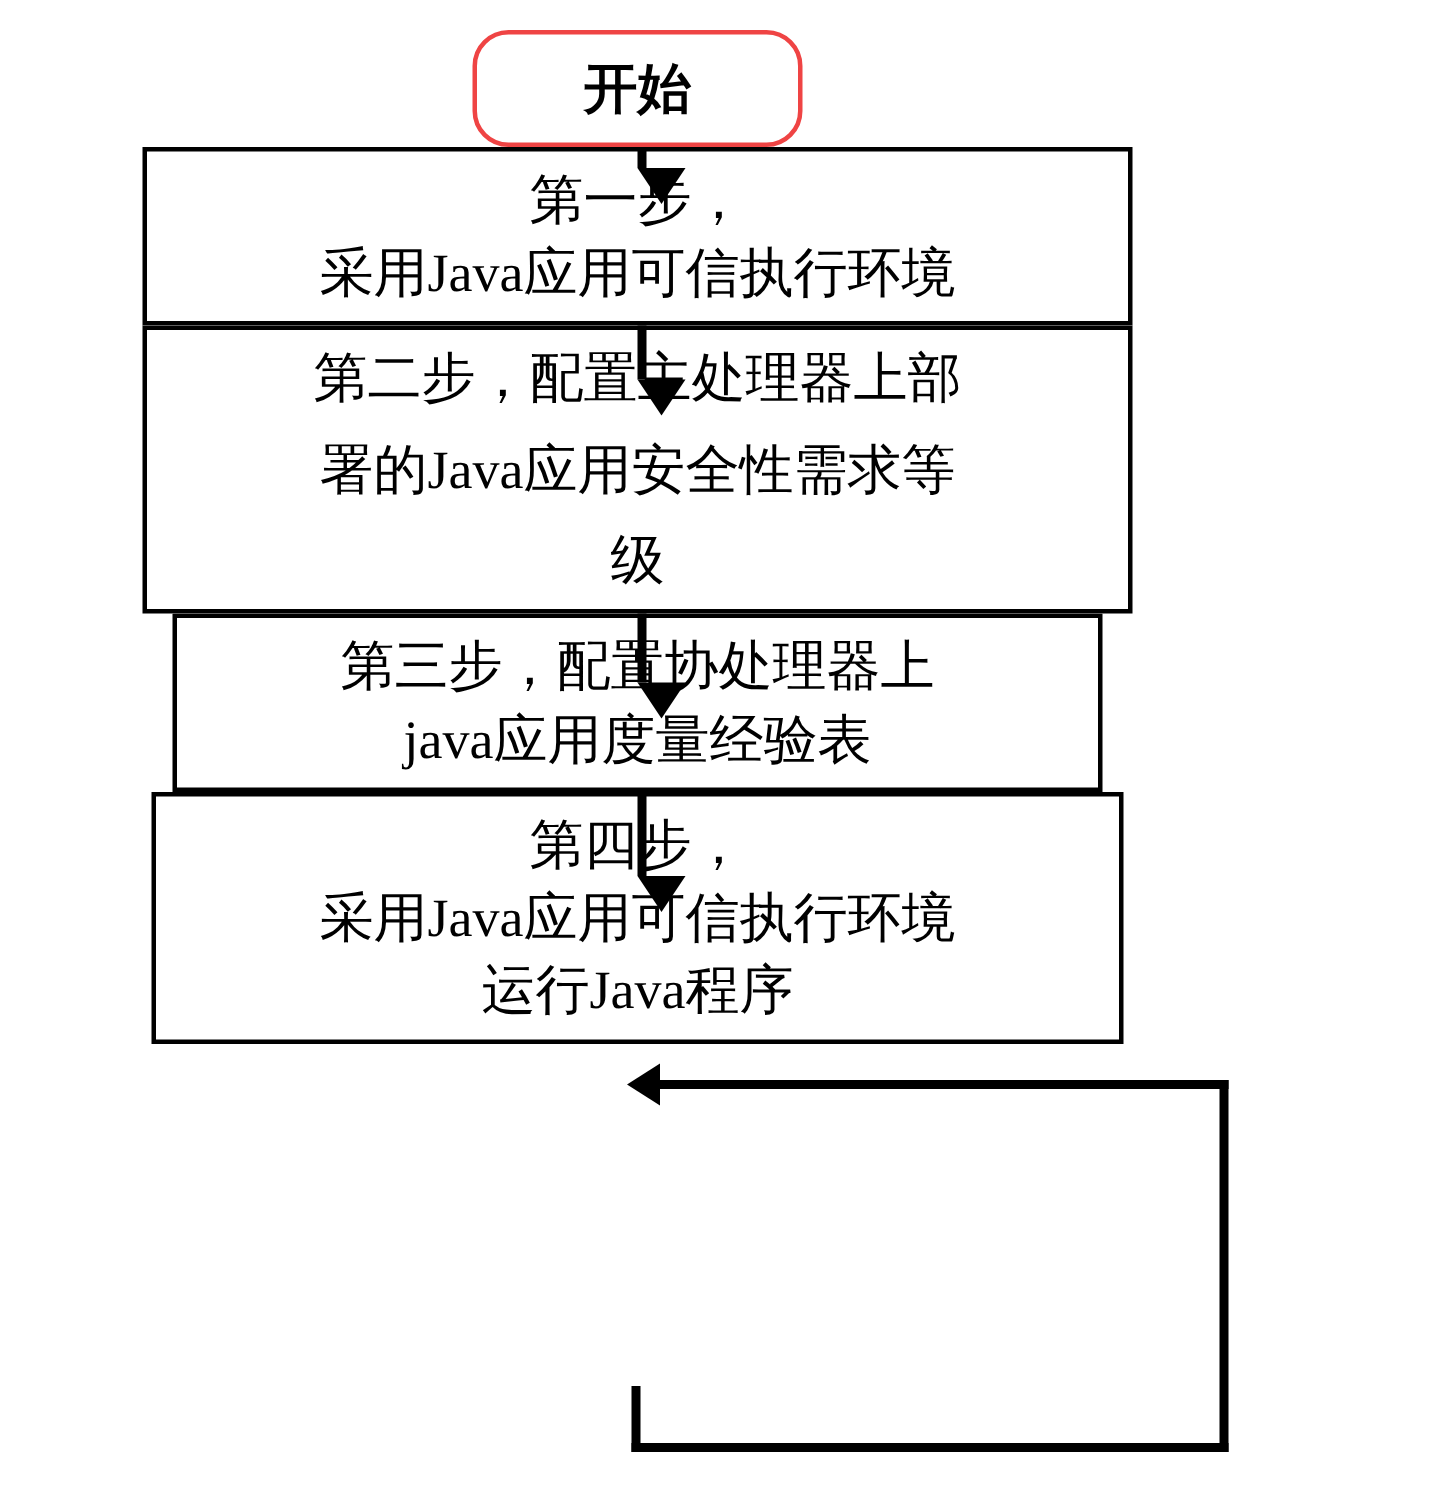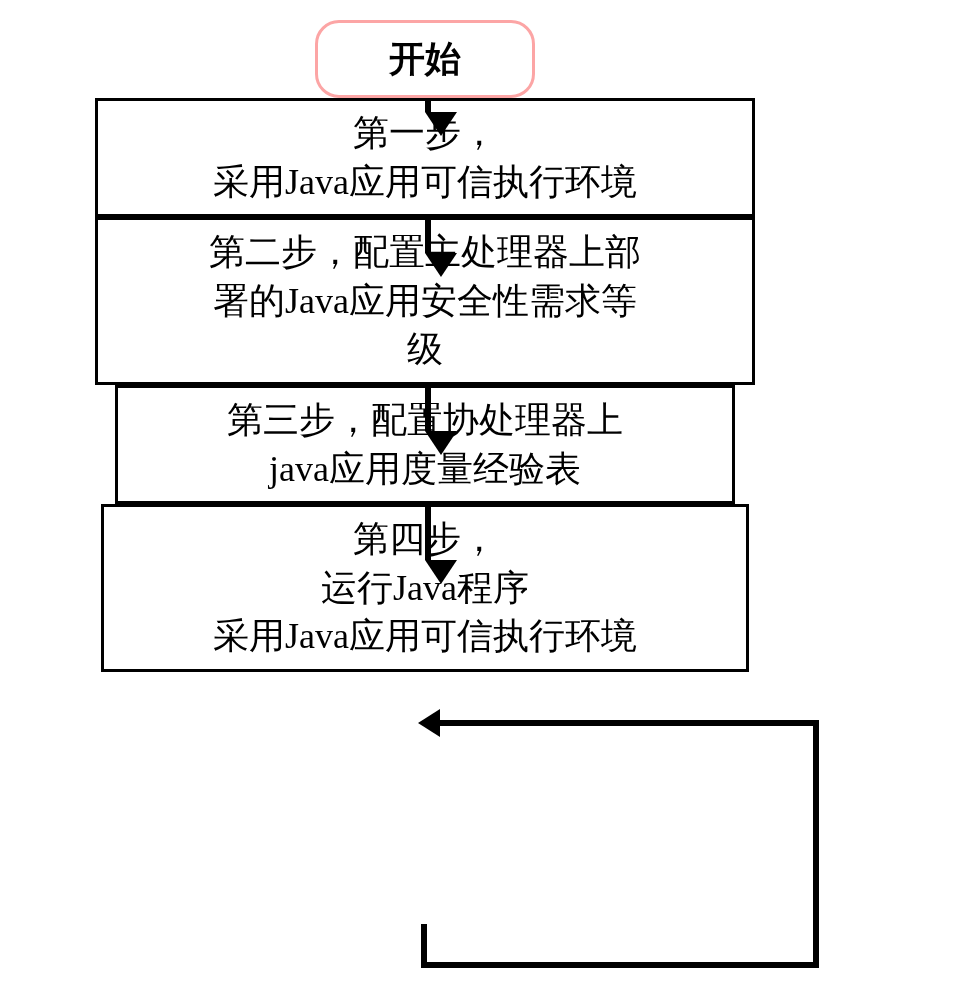--- a/index.html
+++ b/index.html
@@ -14,21 +14,21 @@
   }
   .flow-container {
     position: absolute;
     left: 50px;
     top: 20px;
     width: 750px;
   }
   .start-box {
     width: 220px;
     height: 78px;
-    border: 3px solid #fca5a5;
+    border: 3px solid #ef4444;
     border-radius: 24px;
     margin: 0 auto;
     display: flex;
     align-items: center;
     justify-content: center;
     font-size: 36px;
     font-weight: bold;
     background: #fff;
   }
   .step-box {
@@ -42,21 +42,21 @@
     justify-content: center;
     font-size: 36px;
     line-height: 1.35;
     text-align: center;
     font-weight: normal;
   }
   .step-box .line {
     display: block;
   }
   .w1 { width: 660px; }
-  .w2 { width: 660px; }
+  .w2 { width: 660px; gap: 12px; }
   .w3 { width: 620px; }
   .w4 { width: 648px; }
 
   .arrow-down {
     width: 0;
     height: 0;
     margin: 0 auto;
     position: relative;
   }
   .arrow-down::before {
@@ -129,22 +129,22 @@
     <span class="line">第三步，配置协处理器上</span>
     <span class="line">java应用度量经验表</span>
   </div>
 
   <div class="arrow-down a70" style="position:relative;">
     
   </div>
 
   <div class="step-box w4">
     <span class="line">第四步，</span>
+    <span class="line">采用Java应用可信执行环境</span>
     <span class="line">运行Java程序</span>
-    <span class="line">采用Java应用可信执行环境</span>
   </div>
 
 </div>
 
 <div class="loop" style="left:0; top:0; width:970px; height:1000px;">
 
   <div class="loop-line" style="left:421px; top:924px; width:6px; height:44px;"></div>
 
   <div class="loop-line" style="left:421px; top:962px; width:398px; height:6px;"></div>
 

